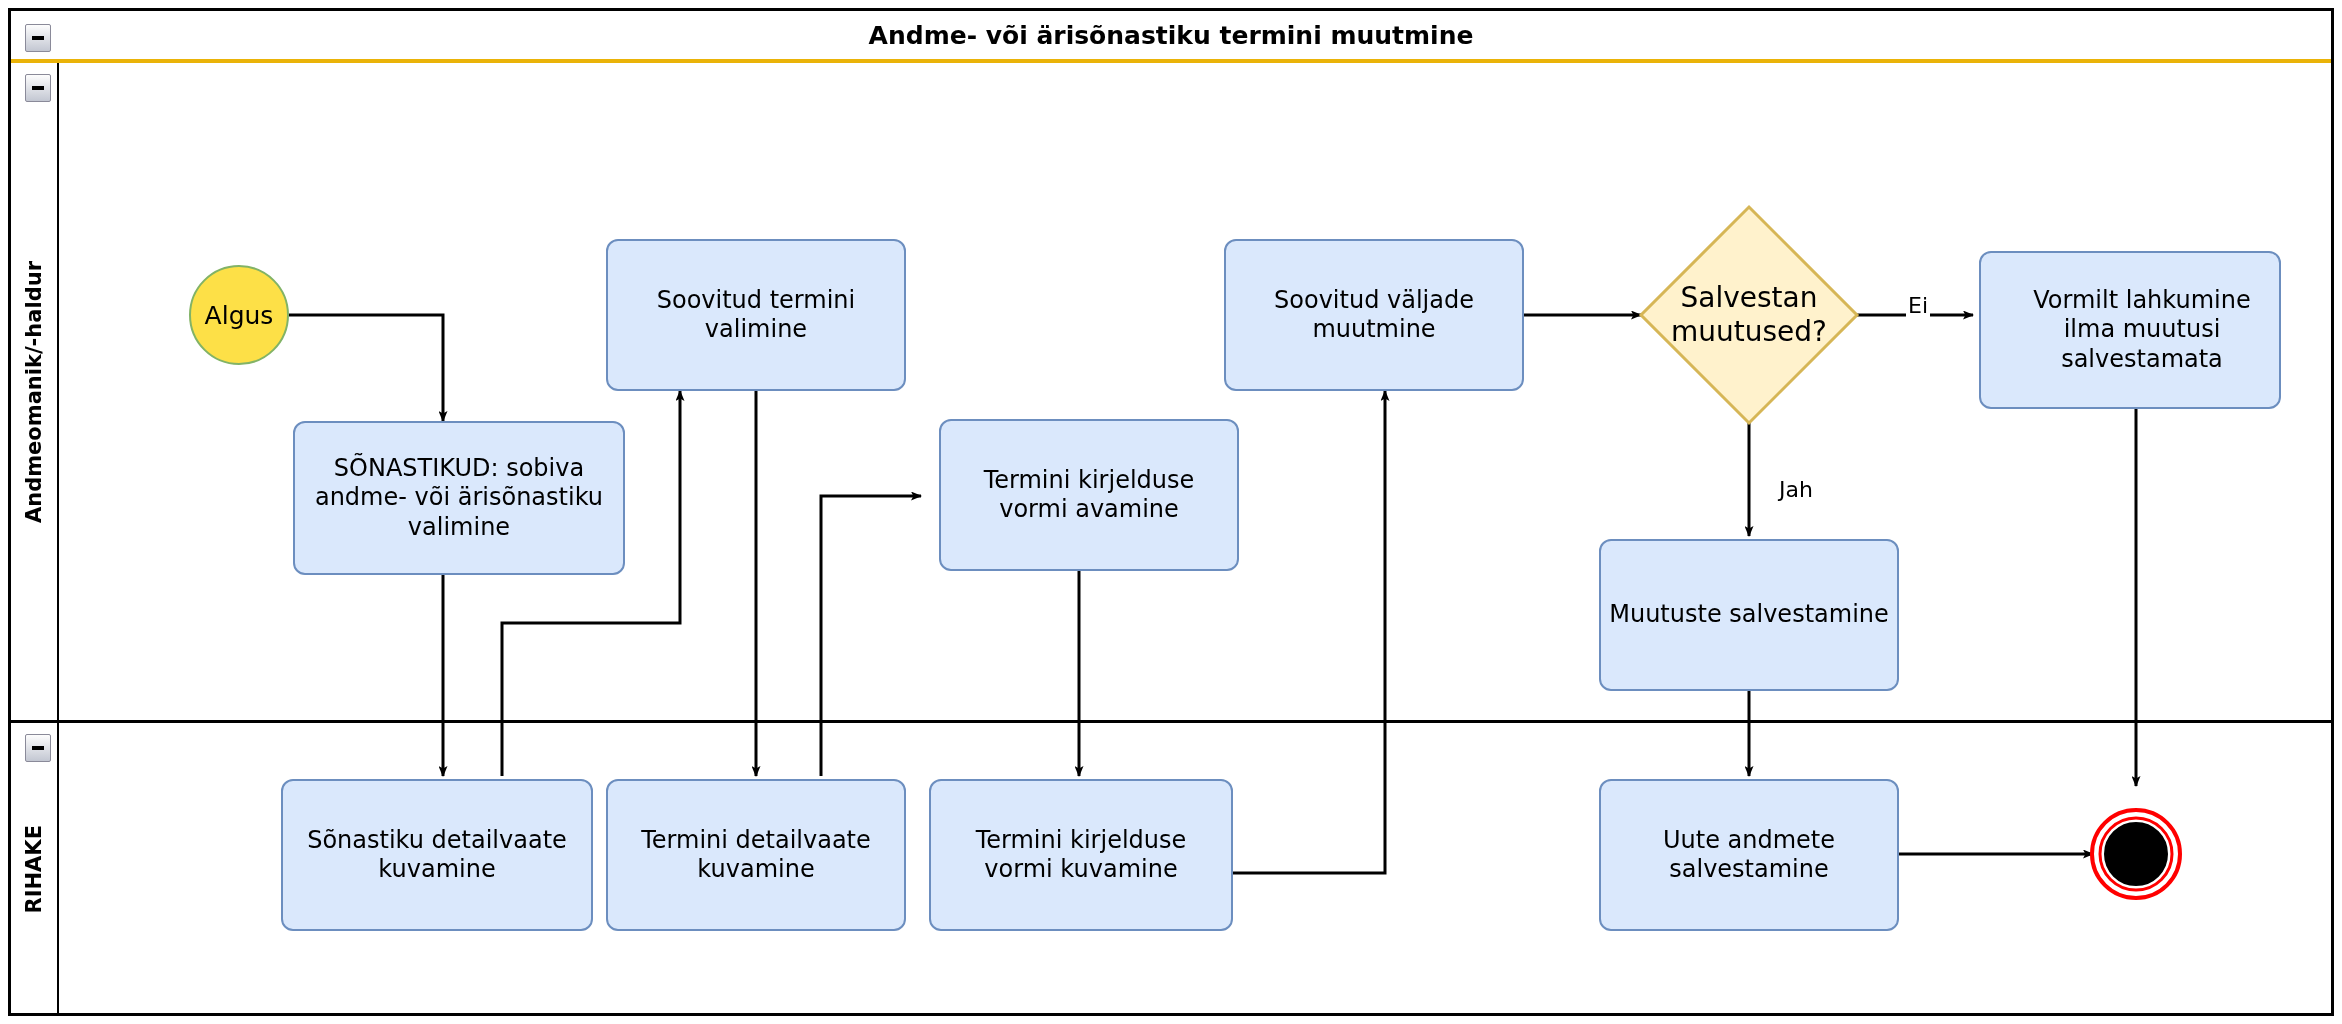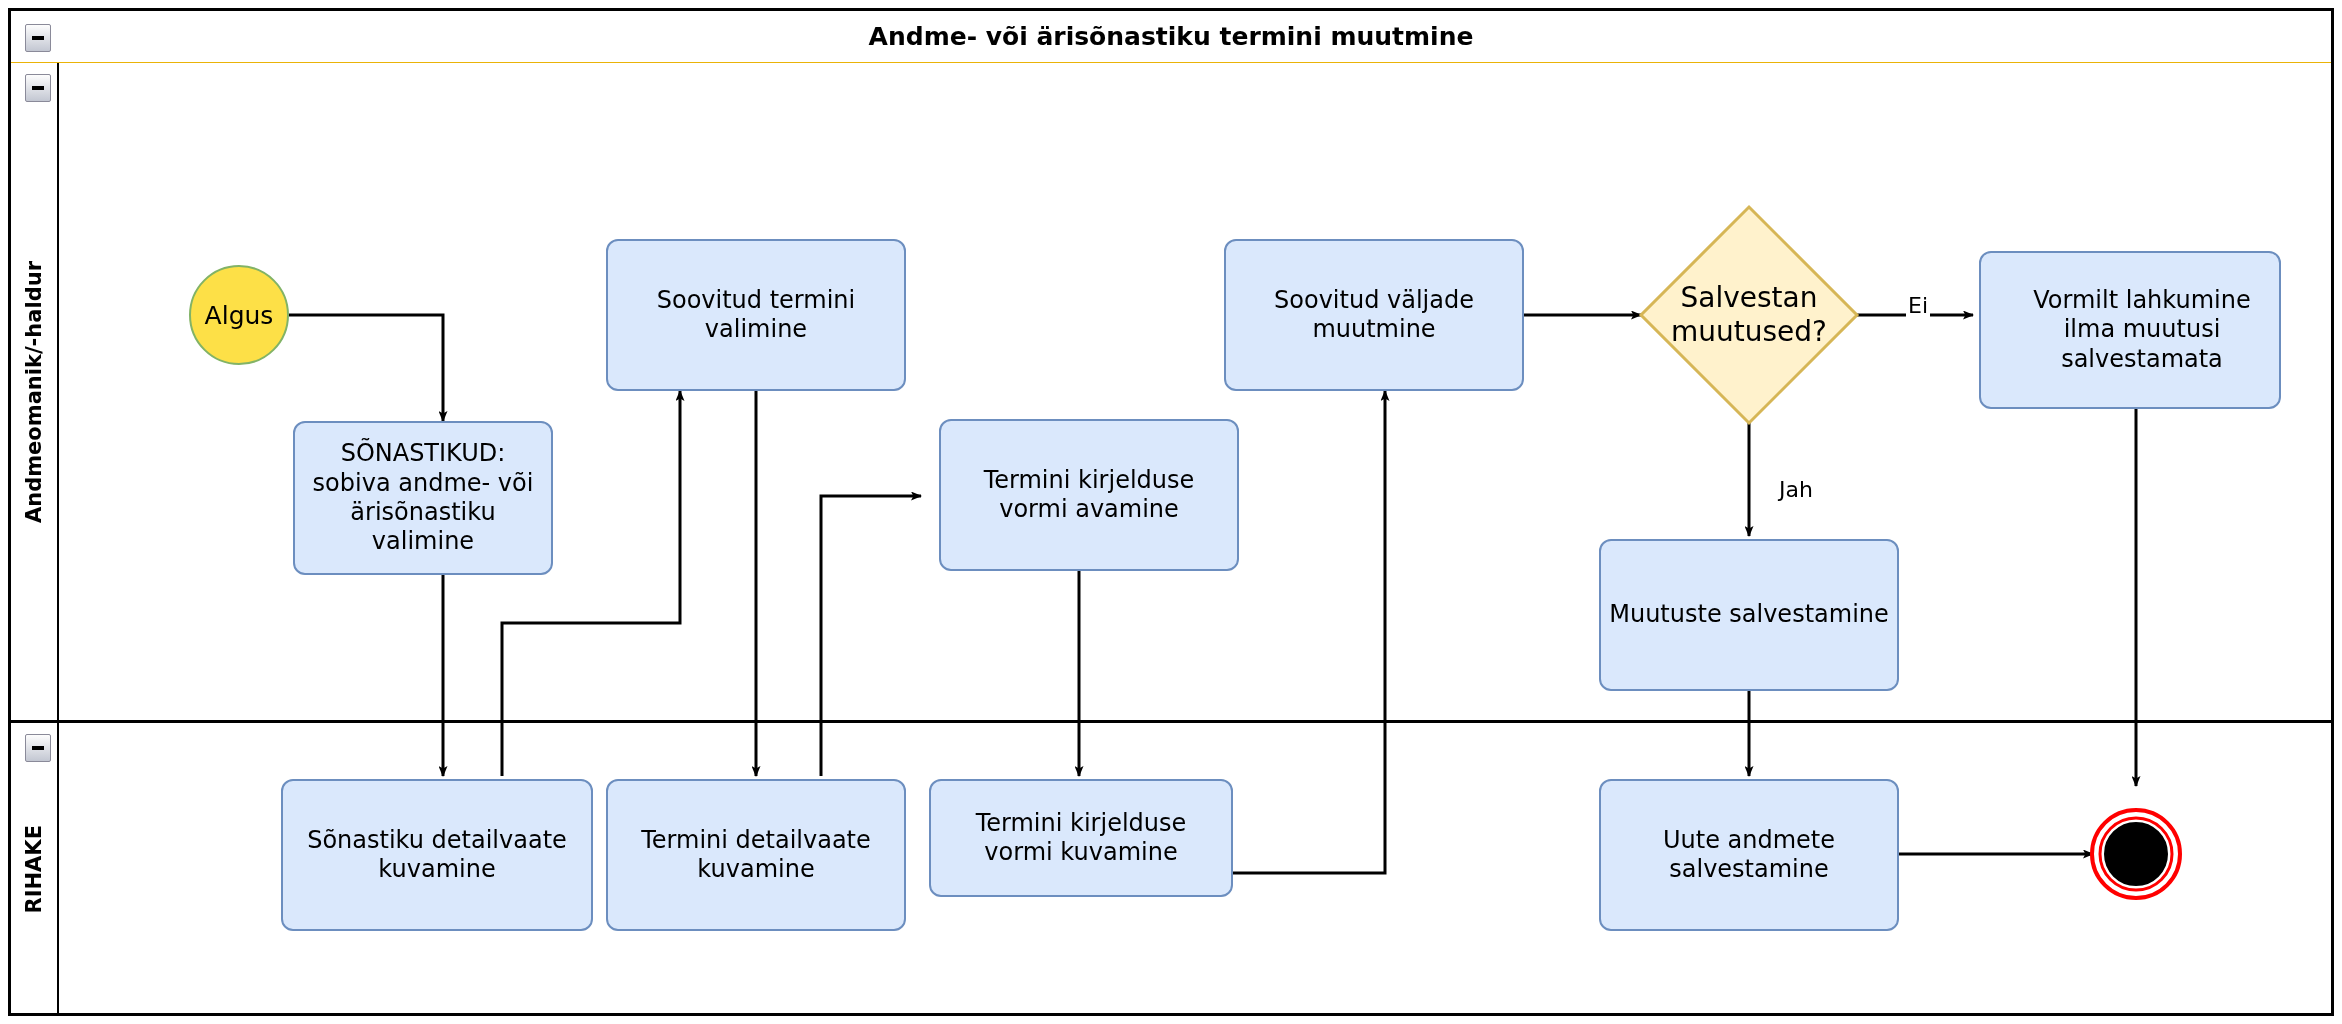--- a/index.html
+++ b/index.html
@@ -7,21 +7,21 @@
   body{
     font-family:"DejaVu Sans", sans-serif;
     width:2342px;height:1024px;overflow:hidden;
   }
   #pool{
     position:absolute;left:8px;top:8px;width:2326px;height:1008px;
     border:3px solid #000;box-sizing:border-box;background:#fff;
   }
   .pool-header{
     position:absolute;left:0;top:0;width:100%;height:52px;
-    border-bottom:1px solid #eab308;box-sizing:border-box;
+    border-bottom:4px solid #eab308;box-sizing:border-box;
     display:flex;align-items:center;justify-content:center;
   }
   .pool-title{
     font-family:"DejaVu Sans", sans-serif;
     font-weight:bold;font-size:25px;color:#000;letter-spacing:0px;
   }
   .collapse-box{
     position:absolute;width:24px;height:26px;
     border:1px solid #8a8a99;border-radius:2px;
     background:linear-gradient(#fdfdfd,#c3c7d2);
@@ -147,21 +147,21 @@
       <circle cx="2125" cy="843" r="44" fill="#ffffff" stroke="#ff0000" stroke-width="4"></circle>
       <circle cx="2125" cy="843" r="36" fill="#ffffff" stroke="#ff0000" stroke-width="3"></circle>
       <circle cx="2125" cy="843" r="31" fill="#000000" stroke="#000000" stroke-width="2"></circle>
     </g>
   </svg>
 
   <div class="node start-ev" style="left:178px;top:254px;width:100px;height:100px;">
     <span>Algus</span>
   </div>
 
-  <div class="node task" style="left:282px;top:410px;width:260px;height:154px;">
+  <div class="node task" style="left:282px;top:410px;width:332px;height:154px;">
     <span>SÕNASTIKUD: sobiva andme- või ärisõnastiku valimine</span>
   </div>
 
   <div class="node task" style="left:595px;top:228px;width:300px;height:152px;">
     <span>Soovitud termini valimine</span>
   </div>
 
   <div class="node task" style="left:918px;top:408px;width:300px;height:152px;margin-left:10px;">
     <span>Termini kirjelduse vormi avamine</span>
   </div>
@@ -183,21 +183,21 @@
   </div>
 
   <div class="node task" style="left:270px;top:768px;width:312px;height:152px;">
     <span>Sõnastiku detailvaate kuvamine</span>
   </div>
 
   <div class="node task" style="left:595px;top:768px;width:300px;height:152px;">
     <span>Termini detailvaate kuvamine</span>
   </div>
 
-  <div class="node task" style="left:918px;top:768px;width:304px;height:118px;">
+  <div class="node task" style="left:918px;top:768px;width:304px;height:152px;">
     <span>Termini kirjelduse vormi kuvamine</span>
   </div>
 
   <div class="node task" style="left:1588px;top:768px;width:300px;height:152px;">
     <span>Uute andmete salvestamine</span>
   </div>
 
   <div class="edge-label" style="left:1740px;top:466px;padding-left:28px;">Jah</div>
   <div class="edge-label" style="left:1895px;top:282px;">Ei</div>
 

